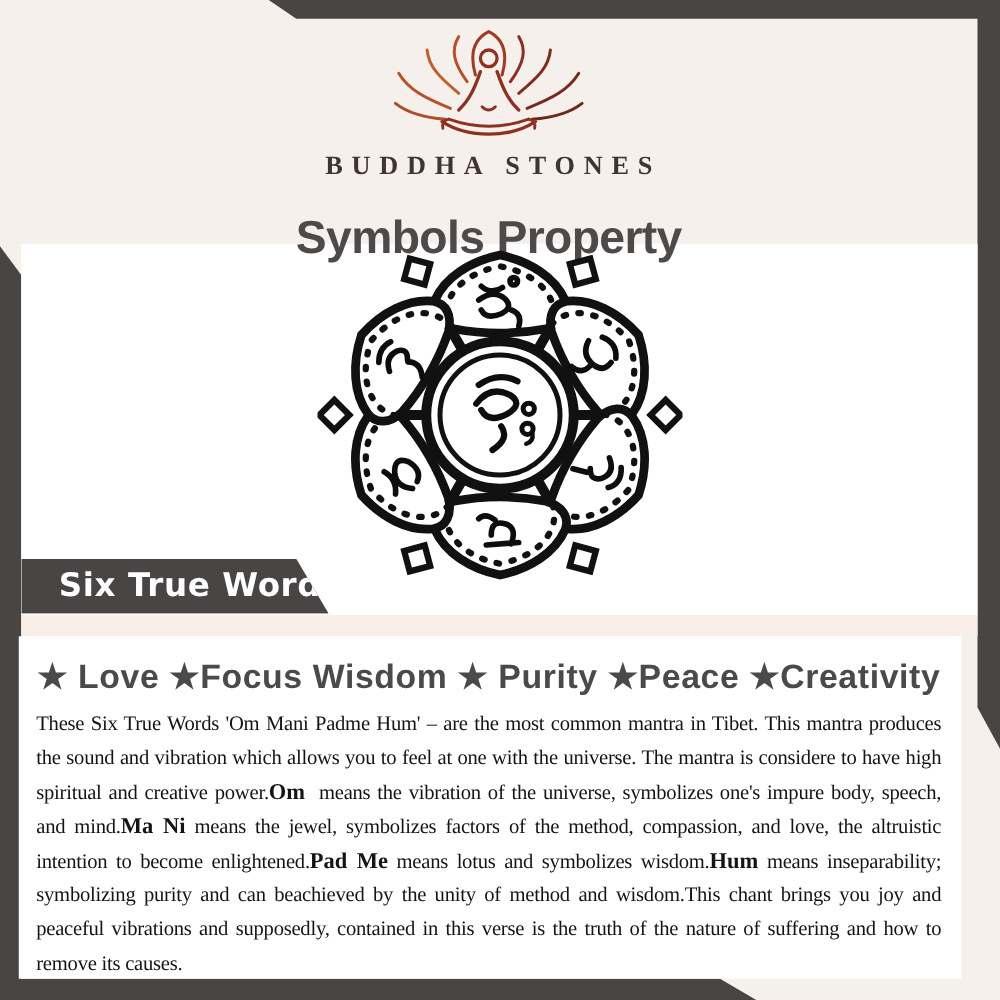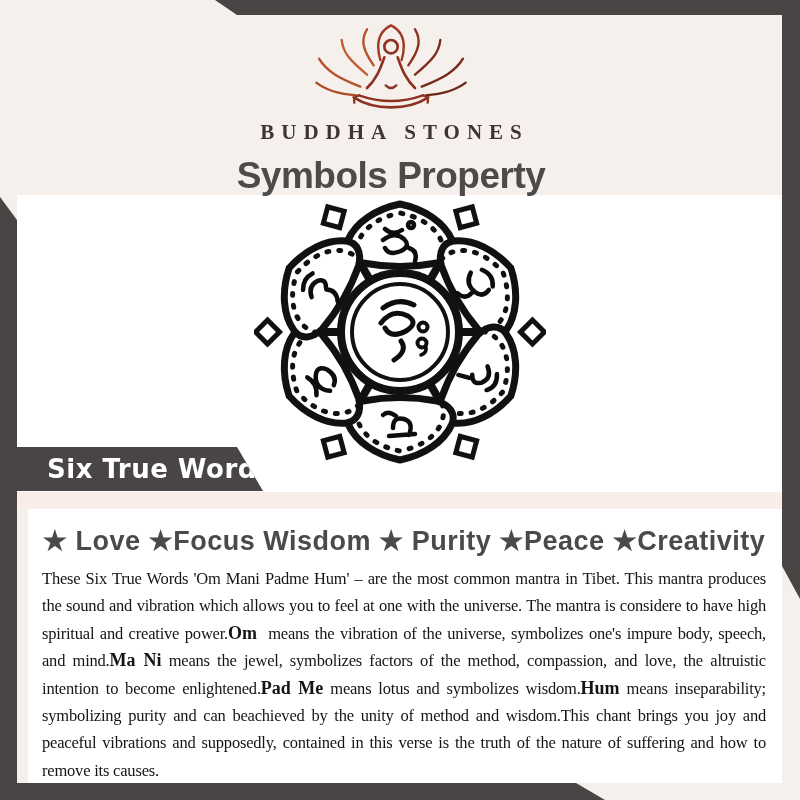--- a/index.html
+++ b/index.html
@@ -16,32 +16,32 @@
     position:relative;width:800px;height:800px;overflow:hidden;
     background:var(--cream);
   }
   .bg-frame{position:absolute;left:0;top:0;width:800px;height:800px;}
   .bg-frame polygon{fill:var(--accent);}
 
   
   .panel{position:absolute;background:var(--white);}
   .panel-upper{left:17px;top:195px;width:765px;height:297px;}
   .divider-strip{position:absolute;left:17px;top:492px;width:765px;height:17px;background:var(--strip);}
-  .panel-lower{left:28px;top:509px;width:754px;height:274px;padding:16px 16px 0 14px;}
+  .panel-lower{left:15px;top:509px;width:754px;height:274px;padding:16px 16px 0 14px;}
 
   
   .header{position:absolute;left:0;top:0;width:782px;text-align:center;}
   .logo{display:block;margin:24px auto 0;}
   .brand-name{
     font-family:"Liberation Serif",serif;font-size:21px;font-weight:600;
     letter-spacing:7px;color:#3f3431;margin-top:4px;text-indent:7px;
   }
   .page-title{
     font-size:37px;font-weight:700;color:var(--heading);
-    letter-spacing:-0.5px;margin-top:10px;
+    letter-spacing:-0.5px;margin-top:24px;
   }
 
   
   .mandala{position:absolute;left:254px;top:186px;}
   .mandala .outline{fill:var(--white);stroke:#111;stroke-width:7;}
   .mandala .deco{fill:none;stroke:#111;stroke-width:5;stroke-linecap:round;stroke-dasharray:2 10;}
   .mandala .glyph{fill:none;stroke:#0d0d0d;stroke-width:4.5;stroke-linecap:round;stroke-linejoin:round;}
   .mandala .spoke{stroke:#111;stroke-width:8;}
   .mandala .gem{fill:var(--white);stroke:#111;stroke-width:5;}
 

